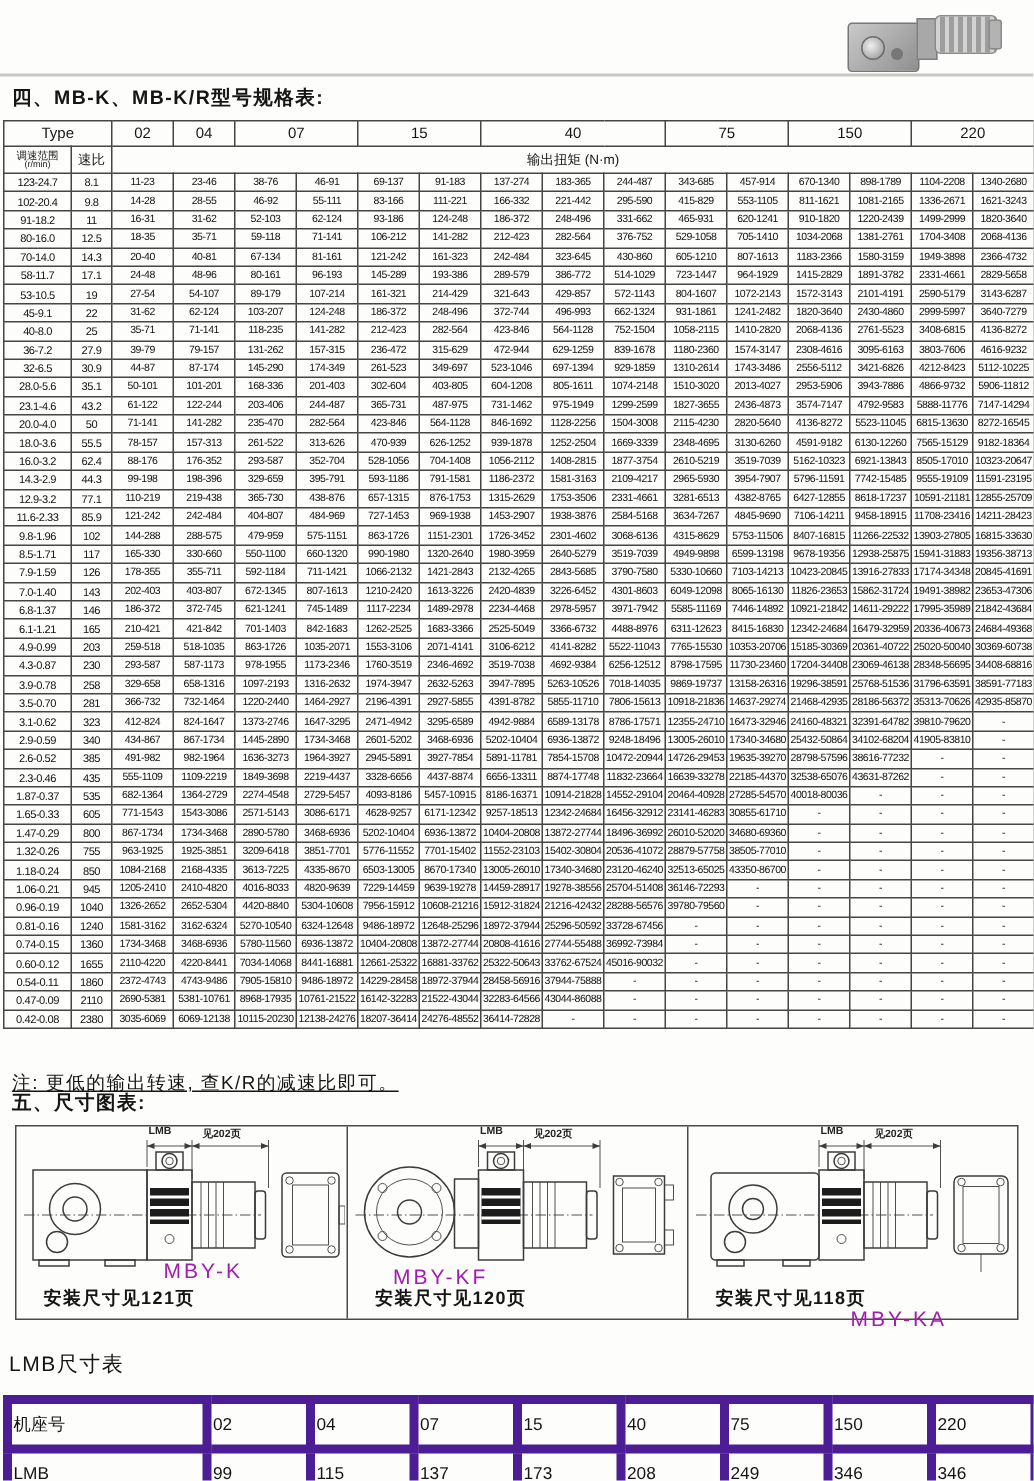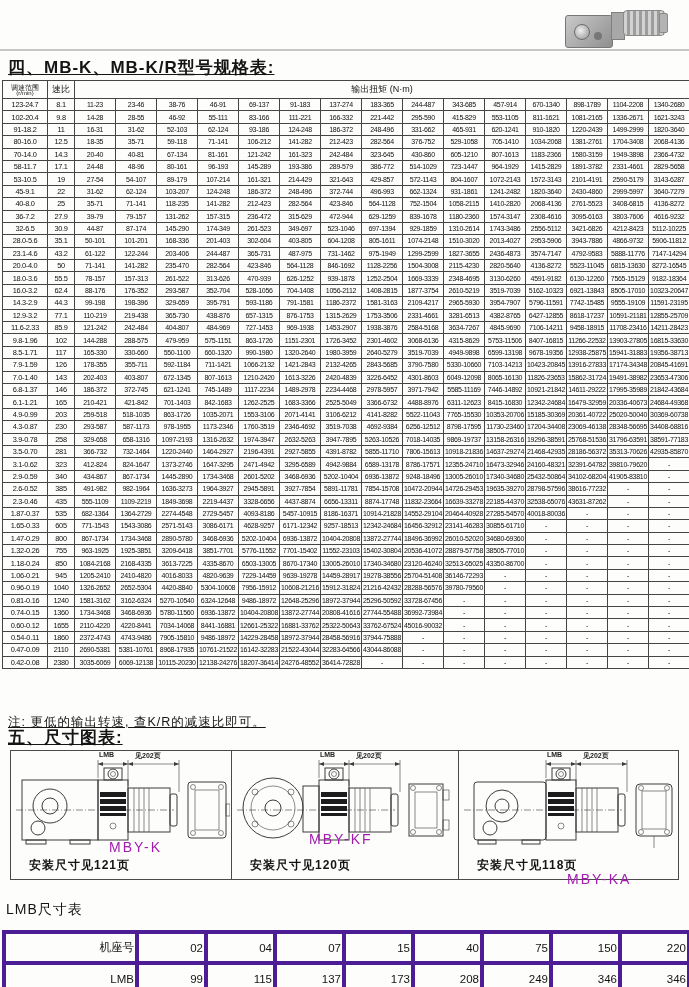--- a/index.html
+++ b/index.html
@@ -9,21 +9,21 @@
   
   #photo{left:551px;top:2px;width:116px;height:47px;}
   #photo .gbox{position:absolute;left:14px;top:13px;width:46px;height:31px;background:linear-gradient(135deg,#c9c9c9,#8f8f8f);border:1px solid #777;border-radius:3px;}
   #photo .gbox .hub{position:absolute;left:8px;top:8px;width:14px;height:14px;border-radius:50%;background:radial-gradient(circle at 40% 40%,#efefef,#909090);border:1px solid #6d6d6d;}
   #photo .gbox .hub2{position:absolute;left:28px;top:16px;width:8px;height:8px;border-radius:50%;background:#777;}
   #photo .mid{position:absolute;left:60px;top:10px;width:12px;height:26px;background:#a8a8a8;border:1px solid #808080;}
   #photo .motor{position:absolute;left:72px;top:8px;width:40px;height:24px;border-radius:4px;border:1px solid #8a8a8a;
     background:repeating-linear-gradient(90deg,#d2d2d2 0 3px,#9d9d9d 3px 6px);}
   #photo .cap{position:absolute;left:108px;top:11px;width:7px;height:18px;background:#b3b3b3;border:1px solid #8a8a8a;border-radius:2px;}
   #topline{left:0;top:49px;width:689px;height:2px;background:#c7c7c5;}
-  .h-sec{font-size:17px;font-weight:bold;letter-spacing:1px;white-space:nowrap;text-decoration:underline;}
+  .h-sec{font-size:13px;font-weight:bold;letter-spacing:1px;white-space:nowrap;}
   #sec4{left:8px;top:56px;}
   
   #spec-table{left:2px;top:80px;width:685px;border-collapse:collapse;table-layout:fixed;}
   #spec-table th,#spec-table td{border:1px solid #454545;text-align:center;vertical-align:middle;
      padding:0;overflow:hidden;white-space:nowrap;font-weight:normal;}
   #spec-table thead tr.r1 th{height:16px;font-size:10px;}
   #spec-table thead tr.r2 th{height:20px;font-size:9.5px;}
   #spec-table thead tr.r3 th{height:17px;font-size:9px;}
   #spec-table .small-unit{font-size:6px;line-height:5px;}
   #spec-table .rangehead{font-size:7px;line-height:7px;}
@@ -34,21 +34,21 @@
   
   #diagbox{left:10px;top:750px;width:667px;height:128px;border:1px solid #4a4a4a;display:flex;}
   .panel{position:relative;height:100%;border-right:1px solid #4a4a4a;flex:0 0 auto;}
   .panel:last-child{border-right:none;}
   .panel svg{position:absolute;left:1px;top:3px;}
   .dim{position:absolute;font-size:7px;font-weight:bold;color:#222;letter-spacing:0;}
   .model{position:absolute;font-size:14px;letter-spacing:2px;color:#a21caf;}
   .caption{position:absolute;left:18px;top:106px;font-size:12px;font-weight:bold;letter-spacing:1px;}
   #lmb-title{left:6px;top:901px;font-size:14px;letter-spacing:1px;}
   #lmb-table{left:2px;top:930px;width:685px;border-collapse:collapse;table-layout:fixed;}
-  #lmb-table td{border:4px solid #4c1d95;height:25px;text-align:right;font-size:11.5px;color:#141414;}
+  #lmb-table td{border:6px solid #4c1d95;height:25px;text-align:left;font-size:11.5px;color:#141414;}
   .sv{stroke:#3c3c3c;fill:none;stroke-width:1;}
   .svt{stroke:#3c3c3c;fill:none;stroke-width:.6;}
 </style>
 </head>
 <body>
 
 <div id="photo" class="abs">
   <div class="gbox">
     <div class="hub"></div>
     <div class="hub2"></div>
@@ -75,20 +75,31 @@
       <col style="width: 41px;">
       <col style="width: 41px;">
       <col style="width: 41px;">
       <col style="width: 41px;">
       <col style="width: 41px;">
       <col style="width: 41px;">
       <col style="width: 41px;">
       <col style="width: 41px;">
     </colgroup>
     <thead>
+      <tr class="r1">
+        <th colspan="2">Type</th>
+        <th colspan="1">02</th>
+        <th colspan="1">04</th>
+        <th colspan="2">07</th>
+        <th colspan="2">15</th>
+        <th colspan="3">40</th>
+        <th colspan="2">75</th>
+        <th colspan="2">150</th>
+        <th colspan="2">220</th>
+      </tr>
       <tr class="r3">
         <th>
           <div class="rangehead">调速范围</div>
           <div class="small-unit">(r/min)</div>
         </th>
         <th>速比</th>
         <th colspan="15">输出扭矩 (N·m)</th>
       </tr>
     </thead>
     <tbody>
@@ -1059,21 +1070,21 @@
       <rect class="svt" x="182" y="38" width="22" height="36"></rect>
       <rect class="svt" x="210" y="36" width="6" height="10"></rect>
         <rect class="svt" x="210" y="66" width="6" height="10"></rect>
       <circle class="svt" cx="180" cy="34" r="2.5"></circle>
         <circle class="svt" cx="206" cy="34" r="2.5"></circle>
       <circle class="svt" cx="180" cy="78" r="2.5"></circle>
         <circle class="svt" cx="206" cy="78" r="2.5"></circle>
     </svg>
     <span class="dim" style="left:88px;top:0;">LMB</span>
     <span class="dim" style="left:124px;top:0;">见202页</span>
-    <div class="model" style="left:30px;top:80px;margin-left:47px;">MBY-KF</div>
+    <div class="model" style="left:30px;top:92px;">MBY-KF</div>
     <div class="caption">安装尺寸见120页</div>
   </div>
 
   <div class="panel" style="width:220px;">
     <svg width="218" height="100" viewBox="0 0 218 100">
       <line class="svt" x1="4" y1="56" x2="162" y2="56" stroke-dasharray="7 2 1 2"></line>
       <rect class="sv" x="14" y="28" width="72" height="58" rx="3"></rect>
       <circle class="sv" cx="42" cy="52" r="16"></circle>
         <circle class="sv" cx="42" cy="52" r="7"></circle>
       <circle class="sv" cx="30" cy="74" r="7"></circle>

